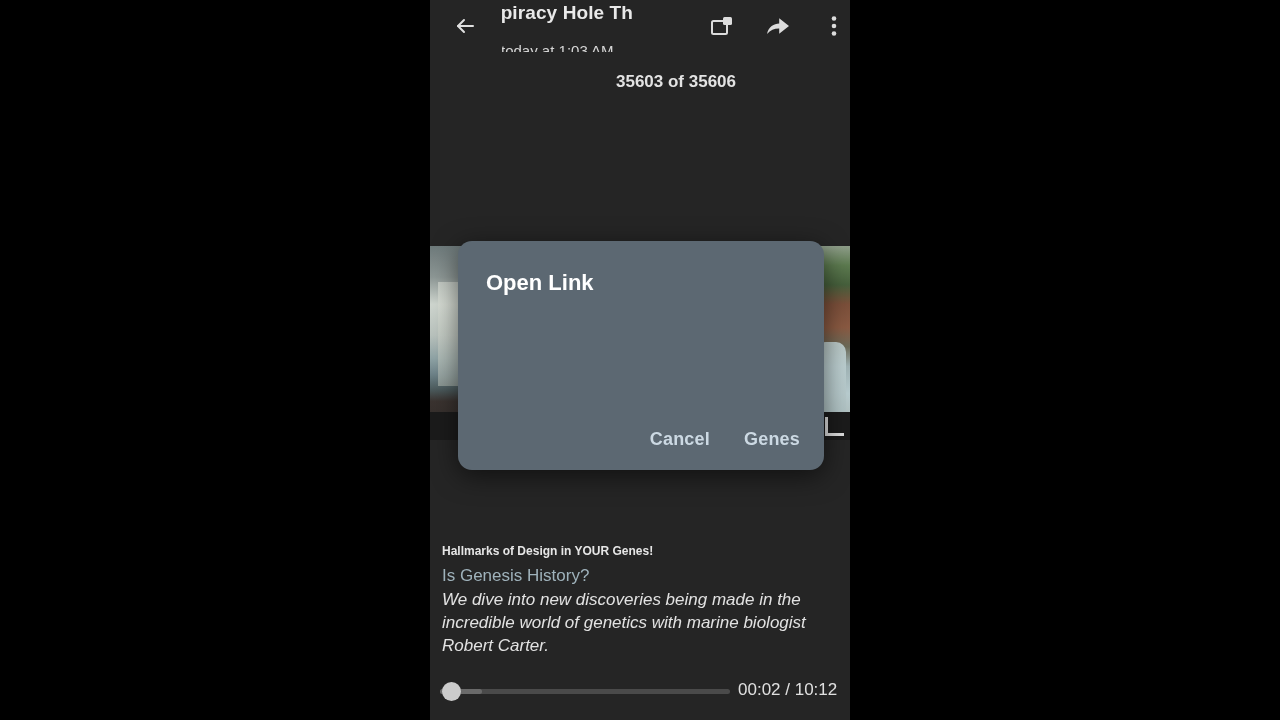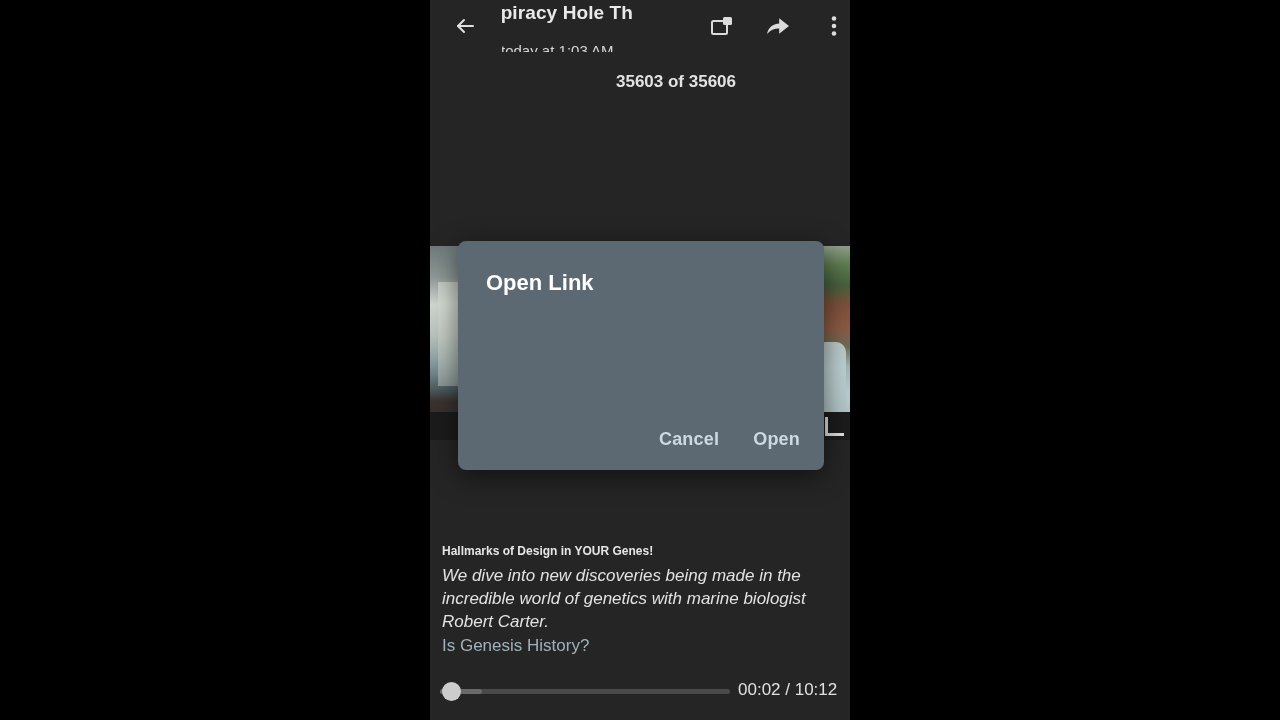--- a/index.html
+++ b/index.html
@@ -185,21 +185,21 @@
   }
 
   
   #dialog {
     position: absolute;
     left: 28px;
     top: 241px;
     width: 366px;
     height: 229px;
     background: #5c6872;
-    border-radius: 8px;
+    border-radius: 14px;
     box-shadow: 0 6px 26px rgba(0,0,0,0.55);
     z-index: 10;
   }
 
   #dialog-title {
     position: absolute;
     left: 28px;
     top: 29px;
     color: #ffffff;
     font-size: 22px;
@@ -389,28 +389,28 @@
         <div id="fullscreen-corner"></div>
       </div>
     </div>
 
     <div id="dialog">
       <div id="dialog-title">Open Link</div>
 
 
       <div id="dialog-actions">
         <button class="dialog-btn">Cancel</button>
-        <button class="dialog-btn">Open</button>
+        <button class="dialog-btn">Genes</button>
       </div>
     </div>
 
     <div id="description">
       <div id="video-title">Hallmarks of Design in YOUR Genes!</div>
+      <div id="channel-name">Is Genesis History?</div>
       <div id="video-desc">We dive into new discoveries being made in the incredible world of genetics with marine biologist Robert Carter.</div>
-      <div id="channel-name">Is Genesis History?</div>
     </div>
 
     <div id="player-controls">
       <div id="progress-track">
         <div id="progress-buffer"></div>
         <div id="progress-thumb"></div>
       </div>
       <div id="time-display">00:02 / 10:12</div>
     </div>
 

